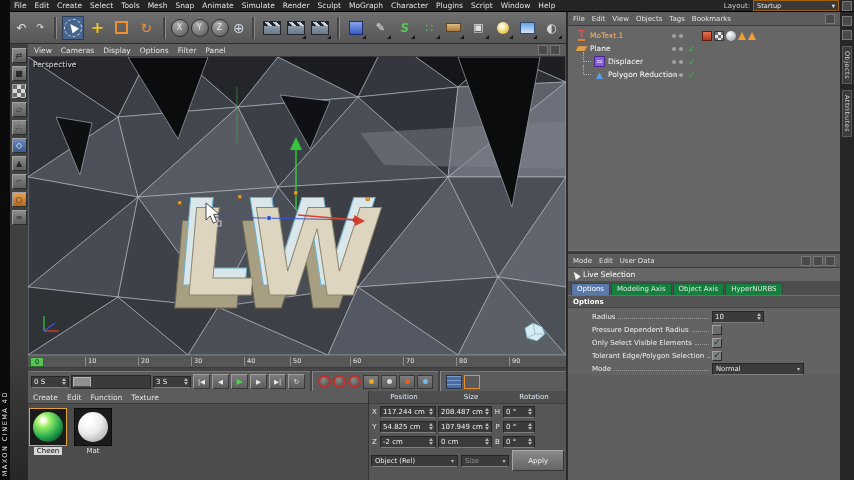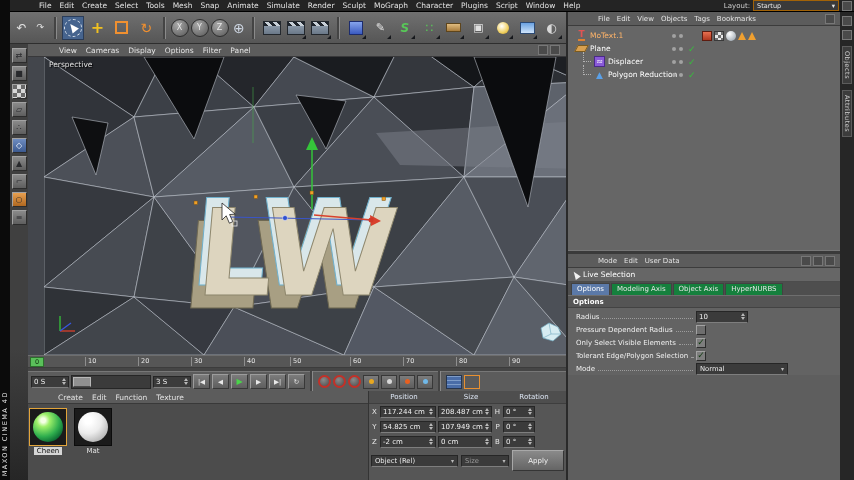--- a/index.html
+++ b/index.html
@@ -8,21 +8,21 @@
   .abs{position:absolute;}
 
   
   .brand-strip{left:0;top:0;width:10px;height:480px;background:#0b0b0b;}
   .brand-text{position:absolute;bottom:4px;left:1px;writing-mode:vertical-rl;transform:rotate(180deg);
       font-size:6.5px;letter-spacing:1.5px;color:#e8e8e8;white-space:nowrap;}
 
   
   .menubar{left:10px;top:0;width:844px;height:12px;background:#242424;border-bottom:1px solid #000;
       display:flex;align-items:center;padding-left:4px;box-sizing:border-box;}
-  .menu-items{display:flex;gap:8px;font-size:7.5px;color:#e2e2e2;white-space:nowrap;margin-left:25px;}
+  .menu-items{display:flex;gap:8px;font-size:7.5px;color:#e2e2e2;white-space:nowrap;}
   .menu-items span{cursor:default;}
   .layout-box{margin-left:auto;display:flex;align-items:center;gap:3px;margin-right:2px;}
   .layout-label{font-size:7px;color:#cfcfcf;}
   .layout-select{width:78px;height:9px;background:#3a3a3a;border:1px solid #a16207;color:#e8e8e8;
       font-size:6.5px;display:flex;align-items:center;padding:0 3px;justify-content:space-between;}
   .mini-sq{width:8px;height:8px;background:#4a4a4a;border:1px solid #777;}
 
   
   .toolbar{left:10px;top:12px;width:556px;height:32px;background:linear-gradient(#707070,#565656);
       border-bottom:1px solid #2e2e2e;display:flex;align-items:center;padding:0 3px;box-sizing:border-box;gap:2px;}
@@ -56,21 +56,21 @@
   .tc.blue{background:linear-gradient(#6e8cc0,#3c5a90);color:#e8f0fa;}
   .tc.checker{background:repeating-conic-gradient(#d8d8d8 0 25%,#6a6a6a 0 50%) 0 0/8px 8px;}
   .tc.orange{background:linear-gradient(#e8a050,#b06820);}
 
   
   .viewport{left:28px;top:44px;width:538px;height:311px;background:#43464c;}
   .vp-menubar{height:13px;background:#5c5c5c;border-bottom:1px solid #38383a;display:flex;align-items:center;
       padding:0 6px;box-sizing:border-box;}
   .vp-menubar .menu-items{gap:9px;font-size:7.5px;}
   .vp-winbtns{margin-left:auto;display:flex;gap:2px;}
-  .vp-canvas{position:relative;width:538px;height:298px;overflow:hidden;background:#be185d;margin-left:16px;}
+  .vp-canvas{position:relative;width:538px;height:298px;overflow:hidden;background:#be185d;}
   .vp-label{position:absolute;top:3px;left:5px;font-size:7.5px;color:#e0e0e0;text-shadow:1px 1px 1px #000;z-index:3;}
 
   
   .timeline{left:28px;top:355px;width:538px;height:16px;background:#565656;border-top:1px solid #6e6e6e;}
   .ruler{position:relative;height:11px;border-bottom:1px solid #3c3c3c;}
   .tick{position:absolute;top:1px;font-size:6.5px;color:#e6e6e6;border-left:1px solid #8e8e8e;padding-left:2px;height:9px;}
   .playhead{position:absolute;left:2px;top:1px;width:14px;height:10px;background:#5ac05a;border:1px solid #2c6e2c;
       color:#12330f;font-size:6.5px;display:flex;align-items:center;justify-content:center;box-sizing:border-box;z-index:2;}
   .keystrip{height:4px;background:#454545;}
 
@@ -158,21 +158,21 @@
   .am-title{height:13px;background:#666;display:flex;align-items:center;padding:0 5px;gap:4px;
       font-size:7.5px;color:#fff;border-bottom:1px solid #4c4c4c;}
   .am-cursor{width:0;height:0;border-left:3px solid transparent;border-right:3px solid transparent;
       border-bottom:8px solid #f0f0f0;transform:rotate(-35deg);}
   .am-tabs{height:13px;background:#4e4e4e;display:flex;align-items:flex-end;padding:0 3px;gap:1px;}
   .tab{padding:1px 5px 2px;font-size:7px;color:#e4e4e4;background:#15803d;border:1px solid #424242;border-bottom:none;}
   .tab.active{background:#5b79a8;color:#fff;}
   .am-section{height:11px;background:#555;border-top:1px solid #6e6e6e;border-bottom:1px solid #434343;
       display:flex;align-items:center;padding:0 5px;font-size:7px;color:#fff;font-weight:bold;}
   .am-rows{background:#636363;padding-top:2px;}
-  .am-row{display:flex;align-items:center;height:13px;padding:0 8px;font-size:7px;color:#efefef;}
+  .am-row{display:flex;align-items:center;height:13px;padding:0 24px;font-size:7px;color:#efefef;}
   .lblwrap{width:120px;display:flex;align-items:flex-end;flex:0 0 auto;}
   .lead{flex:1;border-bottom:1px dotted #9c9c9c;margin:0 3px 2px;height:5px;}
   .cb{width:10px;height:10px;background:#7e7e7e;border:1px solid #2c2c2c;border-top-color:#a2a2a2;
       border-left-color:#a2a2a2;box-sizing:border-box;display:flex;align-items:center;justify-content:center;
       font-size:9px;color:#0f3b0f;line-height:1;}
   .cb.off{background:#6e6e6e;}
   .r-fld{width:52px;}
   .m-dd{width:92px;}
 
   

